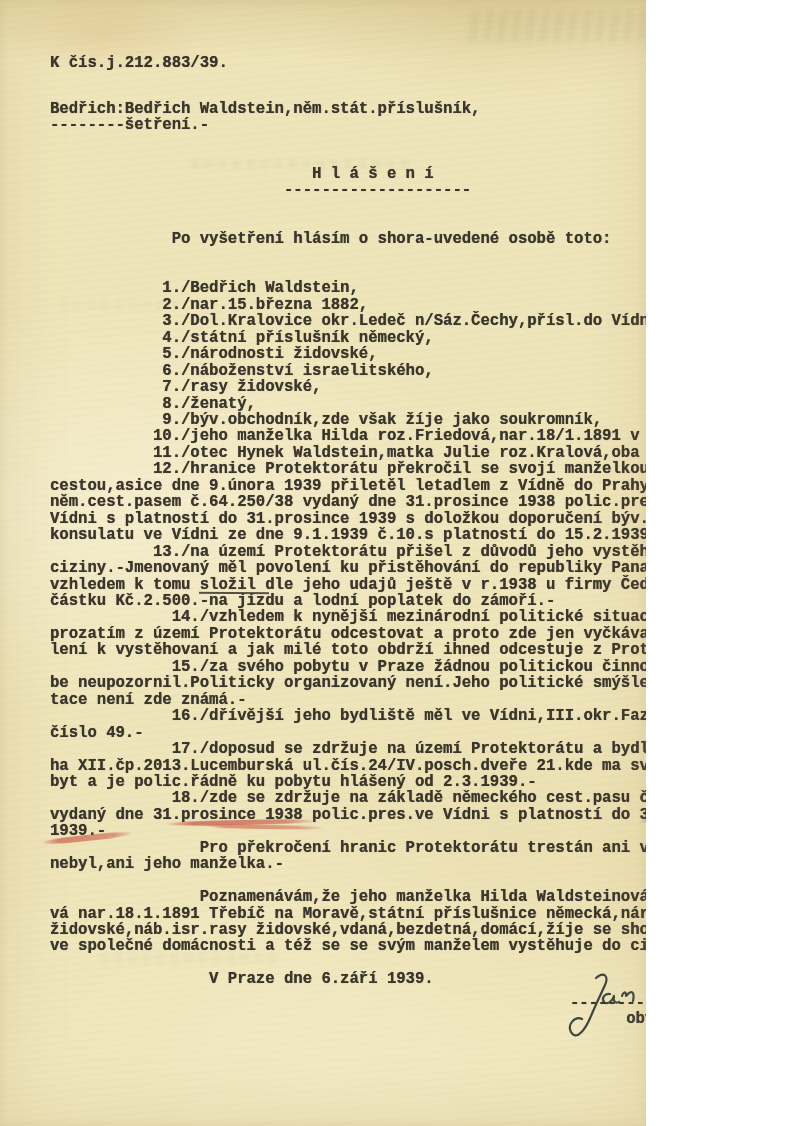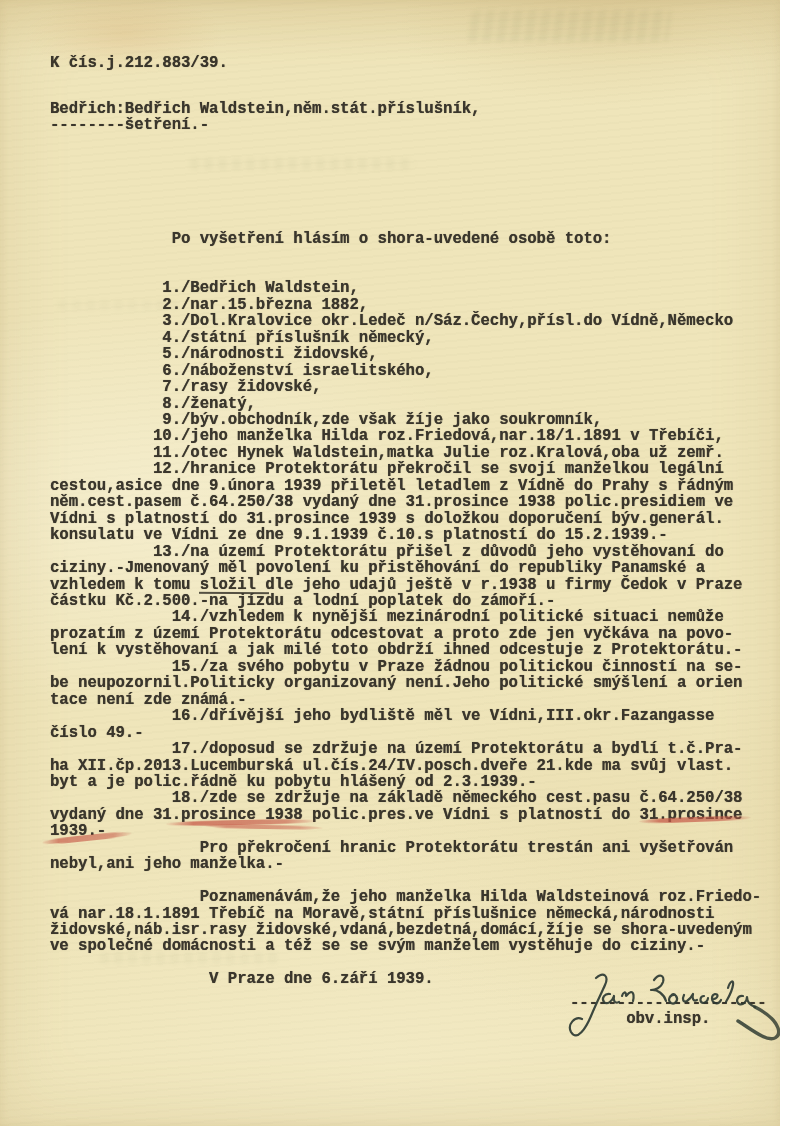--- a/index.html
+++ b/index.html
@@ -1,19 +1,19 @@
 <!DOCTYPE html>
 <html lang="cs"><head>
 <meta charset="utf-8">
 <title>Document</title>
 <style>
   html,body{margin:0;padding:0;}
   .page{
     position:relative;
-    width:780px;height:1126px;
+    width:646px;height:1126px;
     overflow:hidden;
     background:
       radial-gradient(140px 60px at 16% 3%, rgba(214,160,100,.20), transparent 70%),
       radial-gradient(300px 120px at 78% 2%, rgba(190,160,95,.18), transparent 70%),
       radial-gradient(500px 300px at 20% 45%, rgba(255,252,238,.35), transparent 70%),
       radial-gradient(400px 260px at 80% 75%, rgba(222,204,150,.22), transparent 70%),
       radial-gradient(600px 400px at 50% 95%, rgba(248,242,214,.30), transparent 70%),
       linear-gradient(180deg, rgba(205,178,115,.22), rgba(205,178,115,0) 60px),
       repeating-linear-gradient(175deg, rgba(150,150,110,.035) 0 2px, transparent 2px 7px),
       #efe5ba;
@@ -71,20 +71,22 @@
 </head>
 <body>
 
 <div class="page">
 
   <pre class="tw" id="ref-number">K čís.j.212.883/39.</pre>
 
   <pre class="tw" id="subject">Bedřich:Bedřich Waldstein,něm.stát.příslušník,
 --------šetření.-</pre>
 
+  <pre class="tw" id="heading">                            H l á š e n í
+                         --------------------</pre>
 
   <pre class="tw" id="body">             Po vyšetření hlásím o shora-uvedené osobě toto:
 
 
             1./Bedřich Waldstein,
             2./nar.15.března 1882,
             3./Dol.Kralovice okr.Ledeč n/Sáz.Čechy,přísl.do Vídně,Německo
             4./státní příslušník německý,
             5./národnosti židovské,
             6./náboženství israelitského,

